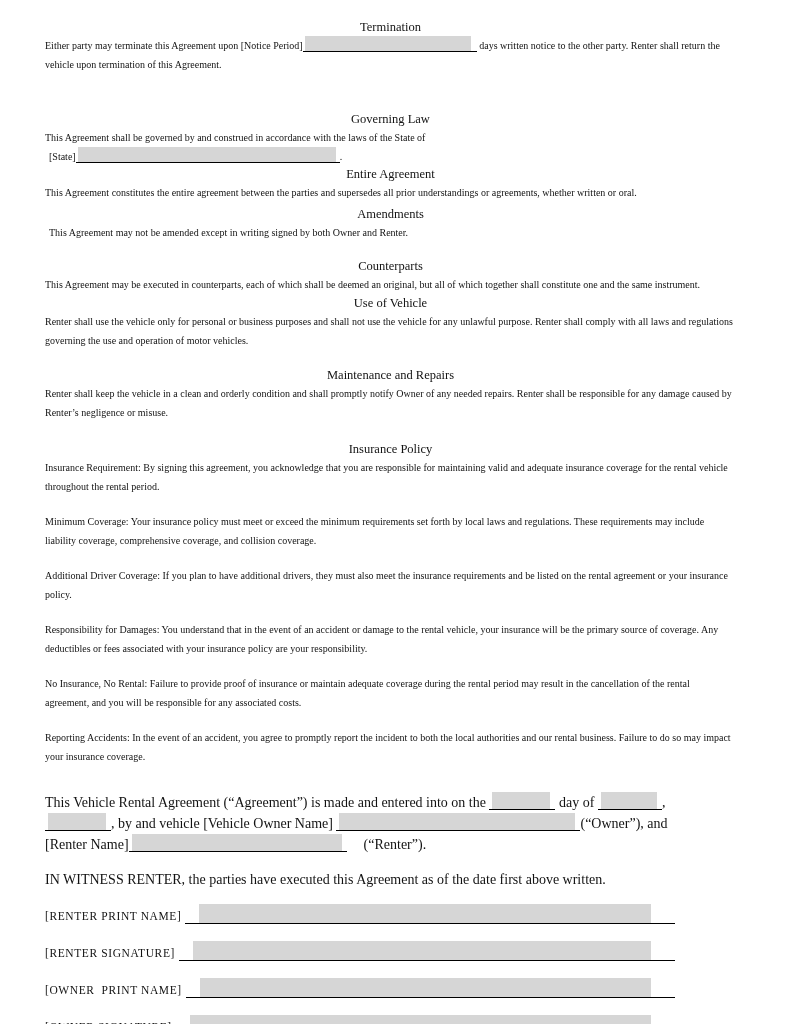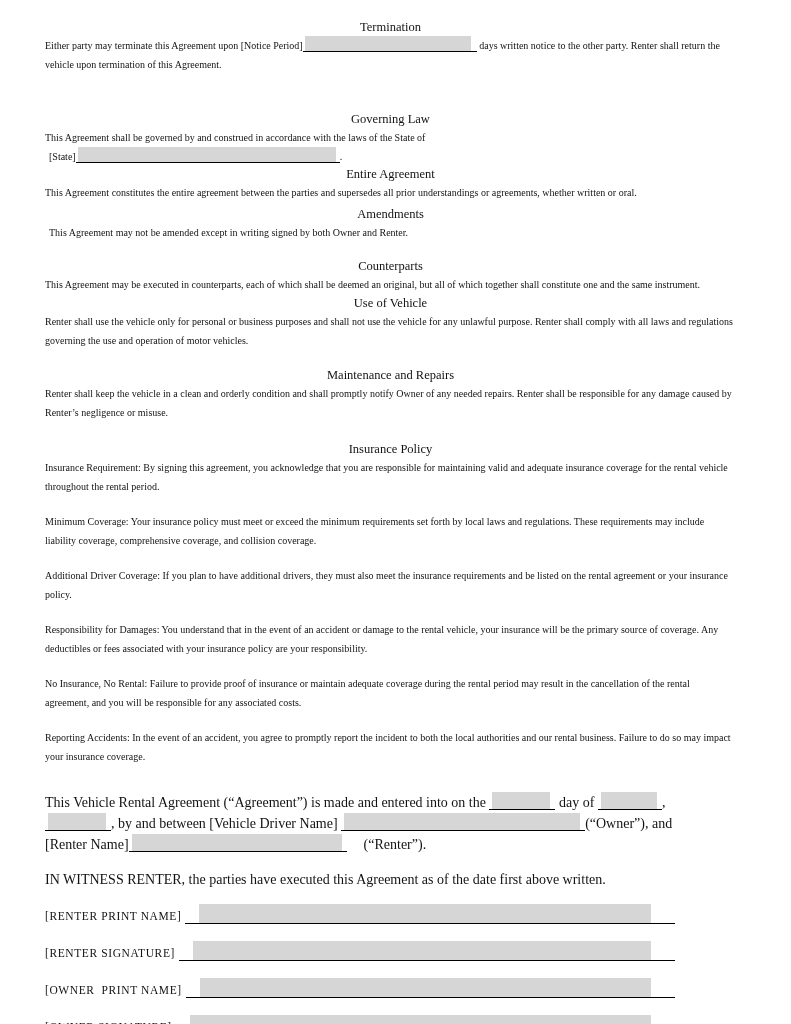--- a/index.html
+++ b/index.html
@@ -162,21 +162,21 @@
   <div class="para ins-para">Reporting Accidents: In the event of an accident, you agree to promptly report the incident to both the local authorities and our rental business. Failure to do so may impact your insurance coverage.</div>
 
   <div class="exec">
     <div class="line">
       <span>This Vehicle Rental Agreement (“Agreement”) is made and entered into on the</span>
       <span class="blank w-day"><span class="bg"></span></span>
       <span>day of</span>
       <span class="blank w-month"><span class="bg"></span></span><span>,</span>
     </div>
     <div class="line">
-      <span class="blank w-year"><span class="bg"></span></span><span>, by and between [Vehicle Driver Name]</span>
+      <span class="blank w-year"><span class="bg"></span></span><span>, by and vehicle [Vehicle Owner Name]</span>
       <span class="blank w-owner"><span class="bg"></span></span><span>(“Owner”), and</span>
     </div>
     <div class="line">
       <span>[Renter Name]</span><span class="blank w-renter"><span class="bg"></span></span><span class="sp-l">(“Renter”).</span>
     </div>
   </div>
 
   <div class="witness">IN WITNESS RENTER, the parties have executed this Agreement as of the date first above written.</div>
 
   <div class="sig-block">

